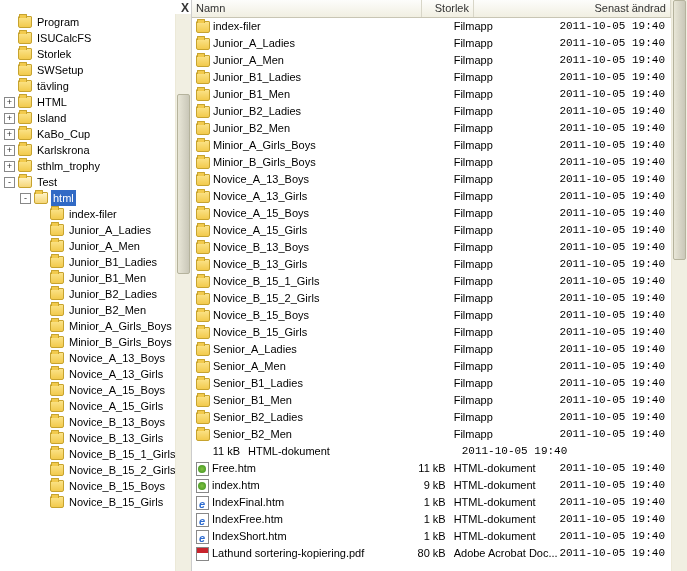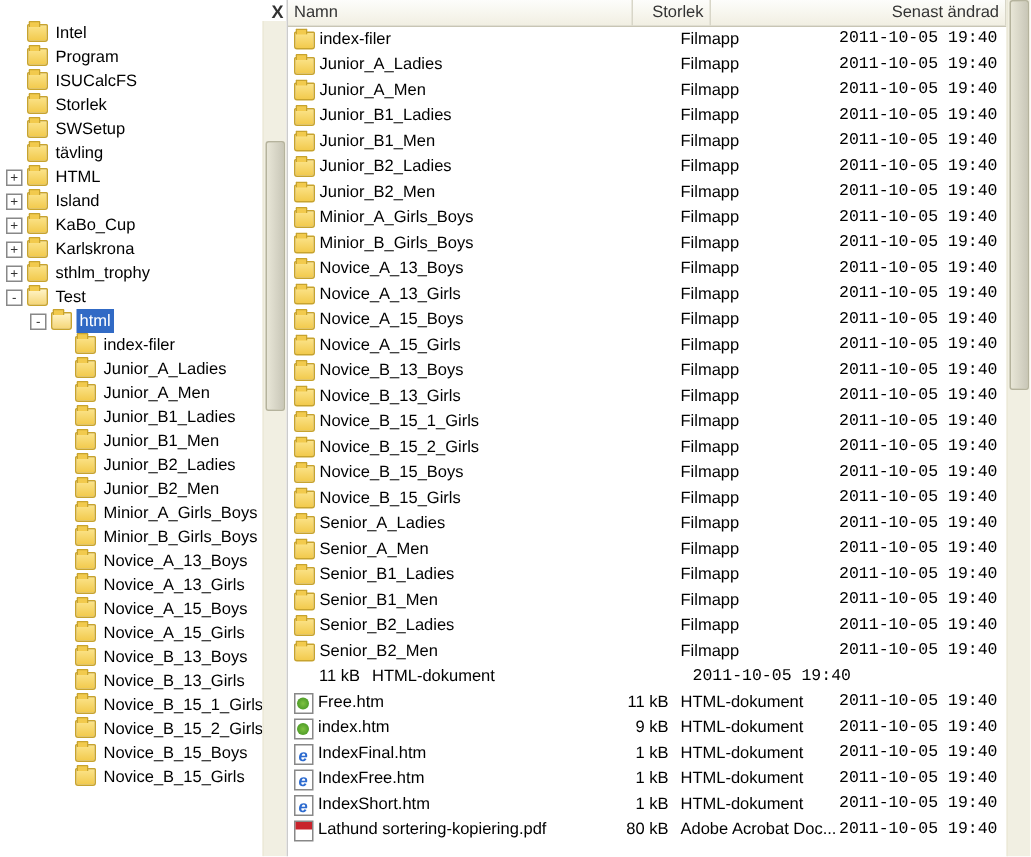--- a/index.html
+++ b/index.html
@@ -188,25 +188,20 @@
 </style>
 </head>
 <body>
 
 <div class="tree-panel">
   <div class="tree-close">X</div>
   <div class="tree" id="tree">
       <div class="tree-item d0">
         <span class="noexp"></span>
         <span class="folder-icon"></span>
-        <span class="label">Intel</span>
-      </div>
-      <div class="tree-item d0">
-        <span class="noexp"></span>
-        <span class="folder-icon"></span>
         <span class="label">Program</span>
       </div>
       <div class="tree-item d0">
         <span class="noexp"></span>
         <span class="folder-icon"></span>
         <span class="label">ISUCalcFS</span>
       </div>
       <div class="tree-item d0">
         <span class="noexp"></span>
         <span class="folder-icon"></span>

